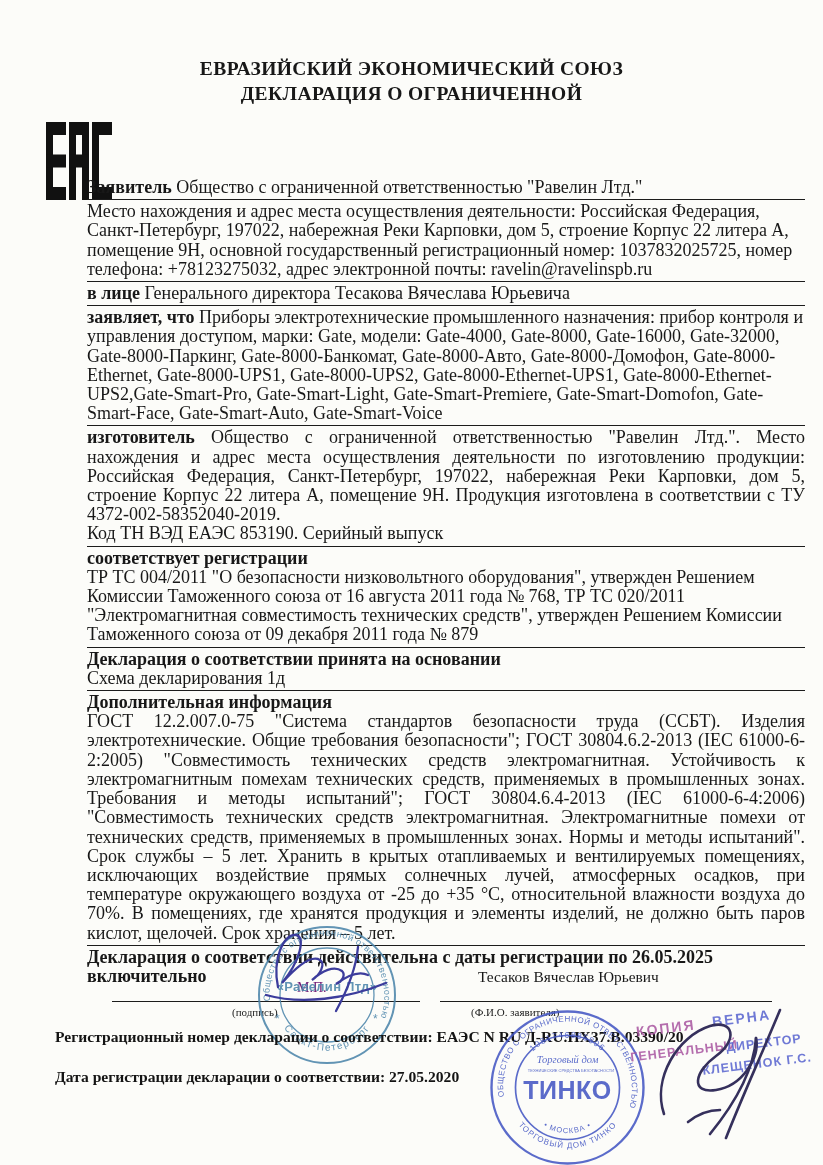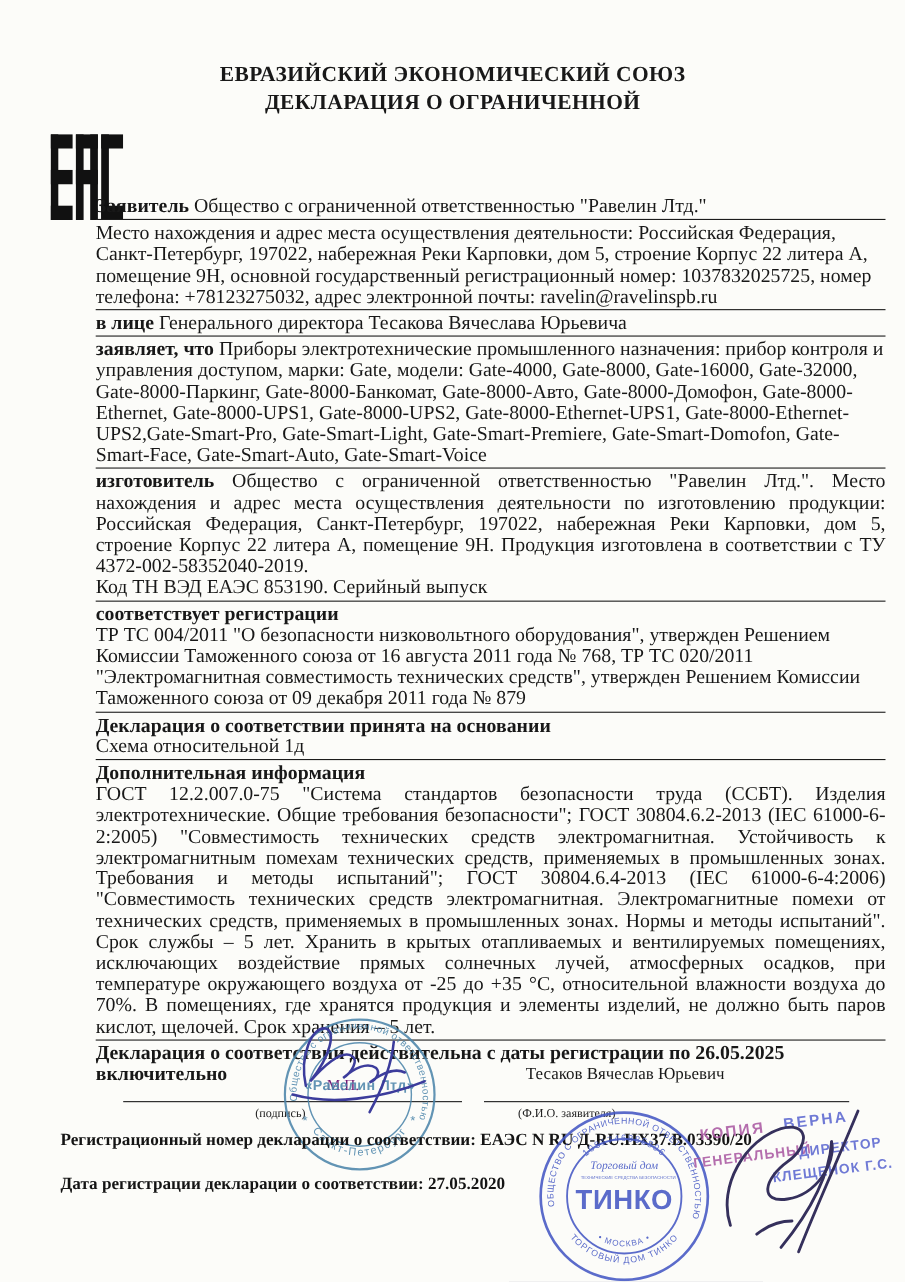--- a/index.html
+++ b/index.html
@@ -73,21 +73,21 @@
     <div class="rule"></div>
     <p><span class="lead">заявляет, что</span> <span>Приборы электротехнические промышленного назначения: прибор контроля и управления доступом, марки: Gate, модели: Gate-4000, Gate-8000, Gate-16000, Gate-32000, Gate-8000-Паркинг, Gate-8000-Банкомат, Gate-8000-Авто, Gate-8000-Домофон, Gate-8000-Ethernet, Gate-8000-UPS1, Gate-8000-UPS2, Gate-8000-Ethernet-UPS1, Gate-8000-Ethernet-UPS2,Gate-Smart-Pro, Gate-Smart-Light, Gate-Smart-Premiere, Gate-Smart-Domofon, Gate-Smart-Face, Gate-Smart-Auto, Gate-Smart-Voice</span></p>
     <div class="rule"></div>
     <p class="just"><span class="lead">изготовитель</span> <span>Общество с ограниченной ответственностью "Равелин Лтд.". Место нахождения и адрес места осуществления деятельности по изготовлению продукции: Российская Федерация, Санкт-Петербург, 197022, набережная Реки Карповки, дом 5, строение Корпус 22 литера А, помещение 9Н. Продукция изготовлена в соответствии с ТУ 4372-002-58352040-2019.</span></p>
     <p>Код ТН ВЭД ЕАЭС 853190. Серийный выпуск</p>
     <div class="rule"></div>
     <p class="h-bold">соответствует регистрации</p>
     <p>ТР ТС 004/2011 "О безопасности низковольтного оборудования", утвержден Решением Комиссии Таможенного союза от 16 августа 2011 года № 768, ТР ТС 020/2011 "Электромагнитная совместимость технических средств", утвержден Решением Комиссии Таможенного союза от 09 декабря 2011 года № 879</p>
     <div class="rule"></div>
     <p class="h-bold">Декларация о соответствии принята на основании</p>
-    <p>Схема относительной 1д</p>
+    <p>Схема декларирования 1д</p>
     <div class="rule"></div>
     <p class="h-bold">Дополнительная информация</p>
     <p class="just">ГОСТ 12.2.007.0-75 "Система стандартов безопасности труда (ССБТ). Изделия электротехнические. Общие требования безопасности"; ГОСТ 30804.6.2-2013 (IEC 61000-6-2:2005) "Совместимость технических средств электромагнитная. Устойчивость к электромагнитным помехам технических средств, применяемых в промышленных зонах. Требования и методы испытаний"; ГОСТ 30804.6.4-2013 (IEC 61000-6-4:2006) "Совместимость технических средств электромагнитная. Электромагнитные помехи от технических средств, применяемых в промышленных зонах. Нормы и методы испытаний". Срок службы – 5 лет. Хранить в крытых отапливаемых и вентилируемых помещениях, исключающих воздействие прямых солнечных лучей, атмосферных осадков, при температуре окружающего воздуха от -25 до +35 °С, относительной влажности воздуха до 70%. В помещениях, где хранятся продукция и элементы изделий, не должно быть паров кислот, щелочей. Срок хранения – 5 лет.</p>
     <div class="rule"></div>
     <p class="h-bold">Декларация о соответствии действительна с даты регистрации по 26.05.2025 включительно</p>
   </div>
 
   <div class="sig-line" style="left:112px;top:1001px;width:308px;"></div>
   <div class="sig-line" style="left:440px;top:1001px;width:332px;"></div>
   <div class="small-label" style="left:232px;top:1006px;width:140px;">(подпись)</div>

